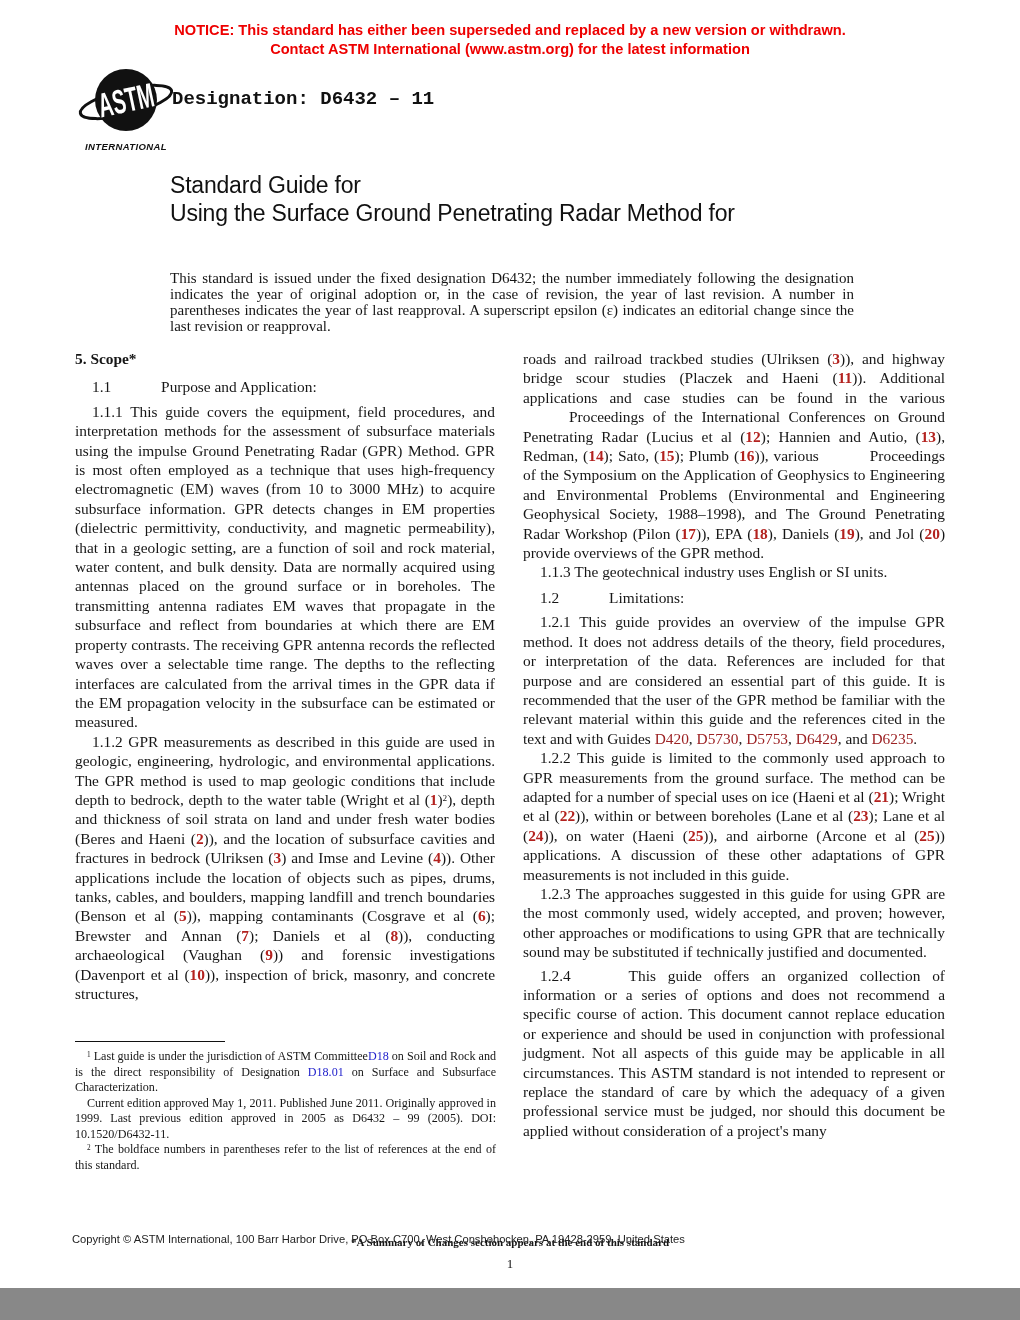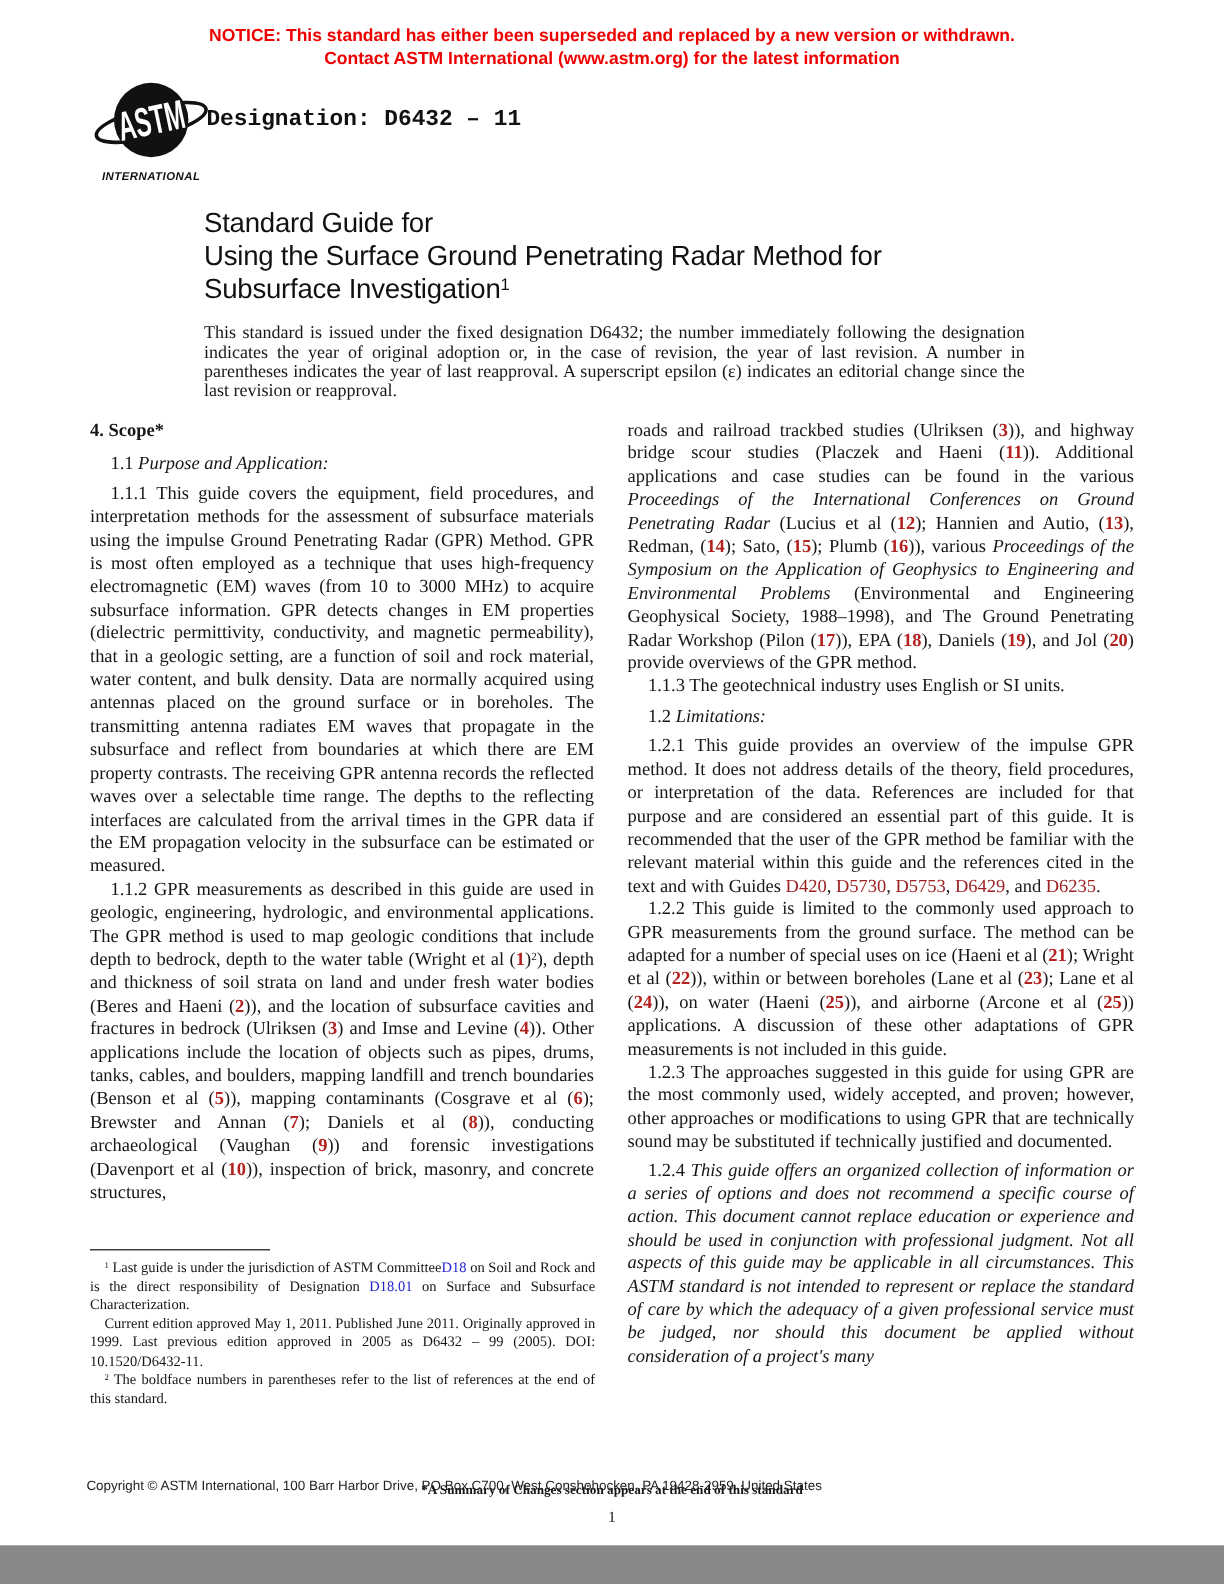--- a/index.html
+++ b/index.html
@@ -36,21 +36,21 @@
   .columns{
     position:absolute;left:75px;top:349px;width:870px;
     display:grid;grid-template-columns:420px 422px;column-gap:28px;
   }
   .para{margin:0;text-align:justify;font-size:15.4px;line-height:19.4px;}
   .para.h{font-weight:bold;text-indent:0;margin:0 0 9px 0;}
   .para.sh{text-indent:17px;margin:6px 0 5px 0;}
   .para.p{text-indent:17px;}
   .para.pn{text-indent:0;}
   .para.sp{margin-top:4px;}
-  .seg-i{font-style:italic;}
+  .seg-i{margin-left:46px;}
   .seg-ref{color:var(--ref_red);font-weight:bold;}
   .seg-rlink{color:var(--link_red);}
   .seg-blink{color:var(--link_blue);}
   .seg-sup{font-size:0.6em;position:relative;top:-0.45em;line-height:0;}
   
   .footnotes{position:absolute;left:75px;top:1041px;width:421px;}
   .fn-rule{width:150px;border-top:1.5px solid #111;margin:0 0 7px 0;}
   .footnotes .para{font-size:12.1px;line-height:15.5px;text-indent:12px;}
   
   .summary-note{
@@ -83,28 +83,27 @@
       <text x="50" y="50" text-anchor="middle" font-family="Liberation Sans, sans-serif" font-weight="bold" font-size="34" fill="#ffffff" transform="rotate(-12 50 38)" textLength="56" lengthAdjust="spacingAndGlyphs">ASTM</text>
     </svg>
     <div class="intl">INTERNATIONAL</div>
   </div>
 
   <div class="designation">Designation: D6432 – 11</div>
 
   <div class="doc-title">
     <div>Standard Guide for</div>
     <div>Using the Surface Ground Penetrating Radar Method for</div>
-    <div><span>Subsurface Investigation</span><span class="seg-sup">1</span></div>
   </div>
 
   <div class="disclaimer">This standard is issued under the fixed designation D6432; the number immediately following the designation indicates the year of original adoption or, in the case of revision, the year of last revision. A number in parentheses indicates the year of last reapproval. A superscript epsilon (ε) indicates an editorial change since the last revision or reapproval.</div>
 
   <div class="columns">
     <div class="col">
-        <p class="para h"><span>4.  Scope*</span></p>
+        <p class="para h"><span>5.  Scope*</span></p>
         <p class="para sh"><span>1.1 </span><span class="seg-i">Purpose and Application:</span></p>
         <p class="para p"><span>1.1.1 This guide covers the equipment, field procedures, and interpretation methods for the assessment of subsurface materials using the impulse Ground Penetrating Radar (GPR) Method. GPR is most often employed as a technique that uses high-frequency electromagnetic (EM) waves (from 10 to 3000 MHz) to acquire subsurface information. GPR detects changes in EM properties (dielectric permittivity, conductivity, and magnetic permeability), that in a geologic setting, are a function of soil and rock material, water content, and bulk density. Data are normally acquired using antennas placed on the ground surface or in boreholes. The transmitting antenna radiates EM waves that propagate in the subsurface and reflect from boundaries at which there are EM property contrasts. The receiving GPR antenna records the reflected waves over a selectable time range. The depths to the reflecting interfaces are calculated from the arrival times in the GPR data if the EM propagation velocity in the subsurface can be estimated or measured.</span></p>
         <p class="para p"><span>1.1.2 GPR measurements as described in this guide are used in geologic, engineering, hydrologic, and environmental applications. The GPR method is used to map geologic conditions that include depth to bedrock, depth to the water table (Wright et al (</span><span class="seg-ref">1</span><span>)</span><span class="seg-sup">2</span><span>), depth and thickness of soil strata on land and under fresh water bodies (Beres and Haeni (</span><span class="seg-ref">2</span><span>)), and the location of subsurface cavities and fractures in bedrock (Ulriksen (</span><span class="seg-ref">3</span><span>) and Imse and Levine (</span><span class="seg-ref">4</span><span>)). Other applications include the location of objects such as pipes, drums, tanks, cables, and boulders, mapping landfill and trench boundaries (Benson et al (</span><span class="seg-ref">5</span><span>)), mapping contaminants (Cosgrave et al (</span><span class="seg-ref">6</span><span>); Brewster and Annan (</span><span class="seg-ref">7</span><span>); Daniels et al (</span><span class="seg-ref">8</span><span>)), conducting archaeological (Vaughan (</span><span class="seg-ref">9</span><span>)) and forensic investigations (Davenport et al (</span><span class="seg-ref">10</span><span>)), inspection of brick, masonry, and concrete structures,</span></p>
       </div>
     <div class="col">
         <p class="para pn"><span>roads and railroad trackbed studies (Ulriksen (</span><span class="seg-ref">3</span><span>)), and highway bridge scour studies (Placzek and Haeni (</span><span class="seg-ref">11</span><span>)). Additional applications and case studies can be found in the various </span><span class="seg-i">Proceedings of the International Conferences on Ground Penetrating Radar</span><span> (Lucius et al (</span><span class="seg-ref">12</span><span>); Hannien and Autio, (</span><span class="seg-ref">13</span><span>), Redman, (</span><span class="seg-ref">14</span><span>); Sato, (</span><span class="seg-ref">15</span><span>); Plumb (</span><span class="seg-ref">16</span><span>)), various </span><span class="seg-i">Proceedings of the Symposium on the Application of Geophysics to Engineering and Environmental Problems</span><span> (Environmental and Engineering Geophysical Society, 1988–1998), and The Ground Penetrating Radar Workshop (Pilon (</span><span class="seg-ref">17</span><span>)), EPA (</span><span class="seg-ref">18</span><span>), Daniels (</span><span class="seg-ref">19</span><span>), and Jol (</span><span class="seg-ref">20</span><span>) provide overviews of the GPR method.</span></p>
         <p class="para p"><span>1.1.3 The geotechnical industry uses English or SI units.</span></p>
         <p class="para sh"><span>1.2 </span><span class="seg-i">Limitations:</span></p>
         <p class="para p"><span>1.2.1 This guide provides an overview of the impulse GPR method. It does not address details of the theory, field procedures, or interpretation of the data. References are included for that purpose and are considered an essential part of this guide. It is recommended that the user of the GPR method be familiar with the relevant material within this guide and the references cited in the text and with Guides </span><span class="seg-rlink">D420</span><span>, </span><span class="seg-rlink">D5730</span><span>, </span><span class="seg-rlink">D5753</span><span>, </span><span class="seg-rlink">D6429</span><span>, and </span><span class="seg-rlink">D6235</span><span>.</span></p>
         <p class="para p"><span>1.2.2 This guide is limited to the commonly used approach to GPR measurements from the ground surface. The method can be adapted for a number of special uses on ice (Haeni et al (</span><span class="seg-ref">21</span><span>); Wright et al (</span><span class="seg-ref">22</span><span>)), within or between boreholes (Lane et al (</span><span class="seg-ref">23</span><span>); Lane et al (</span><span class="seg-ref">24</span><span>)), on water (Haeni (</span><span class="seg-ref">25</span><span>)), and airborne (Arcone et al (</span><span class="seg-ref">25</span><span>)) applications. A discussion of these other adaptations of GPR measurements is not included in this guide.</span></p>

